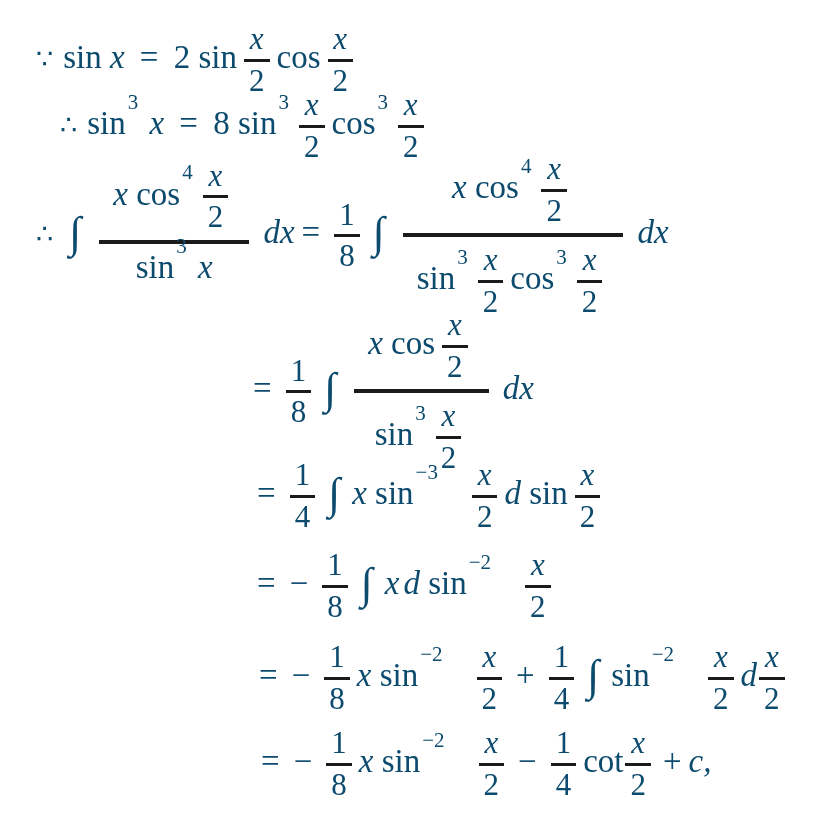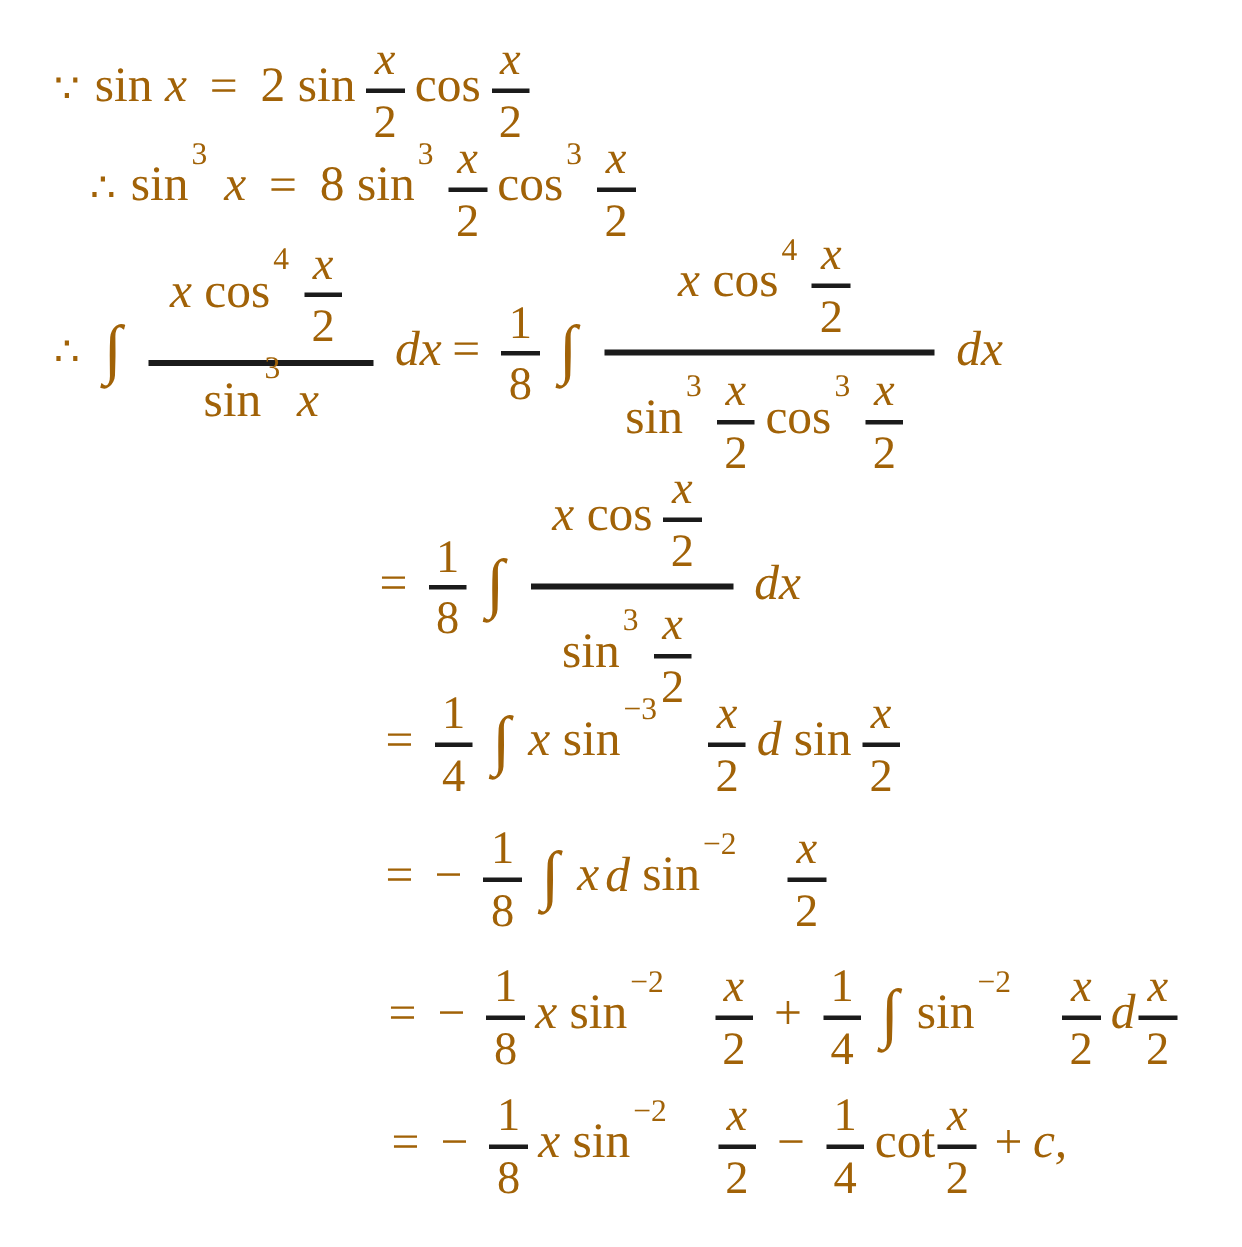--- a/index.html
+++ b/index.html
@@ -4,21 +4,21 @@
 <style>
   * { box-sizing: border-box; }
   html, body { margin: 0; padding: 0; background: #ffffff; }
   .canvas {
     position: relative;
     width: 828px;
     height: 831px;
     background: #ffffff;
     overflow: hidden;
     font-family: "Liberation Serif", "DejaVu Serif", serif;
-    color: #a16207;
+    color: #0c4a6e;
   }
   .math-line { position: absolute; white-space: nowrap; font-size: 33px; line-height: 1.25; }
   .it  { font-style: italic; }
   .fn  { font-style: normal; }
   .op  { margin: 0 7px; font-style: normal; }
   .rel { font-size: 27px; margin-right: 10px; font-style: normal; }
   .int {
     display: inline-block; vertical-align: middle;
     font-size: 44px; margin: 0 12px 0 6px;
     transform: translateY(-3px); font-style: normal;

